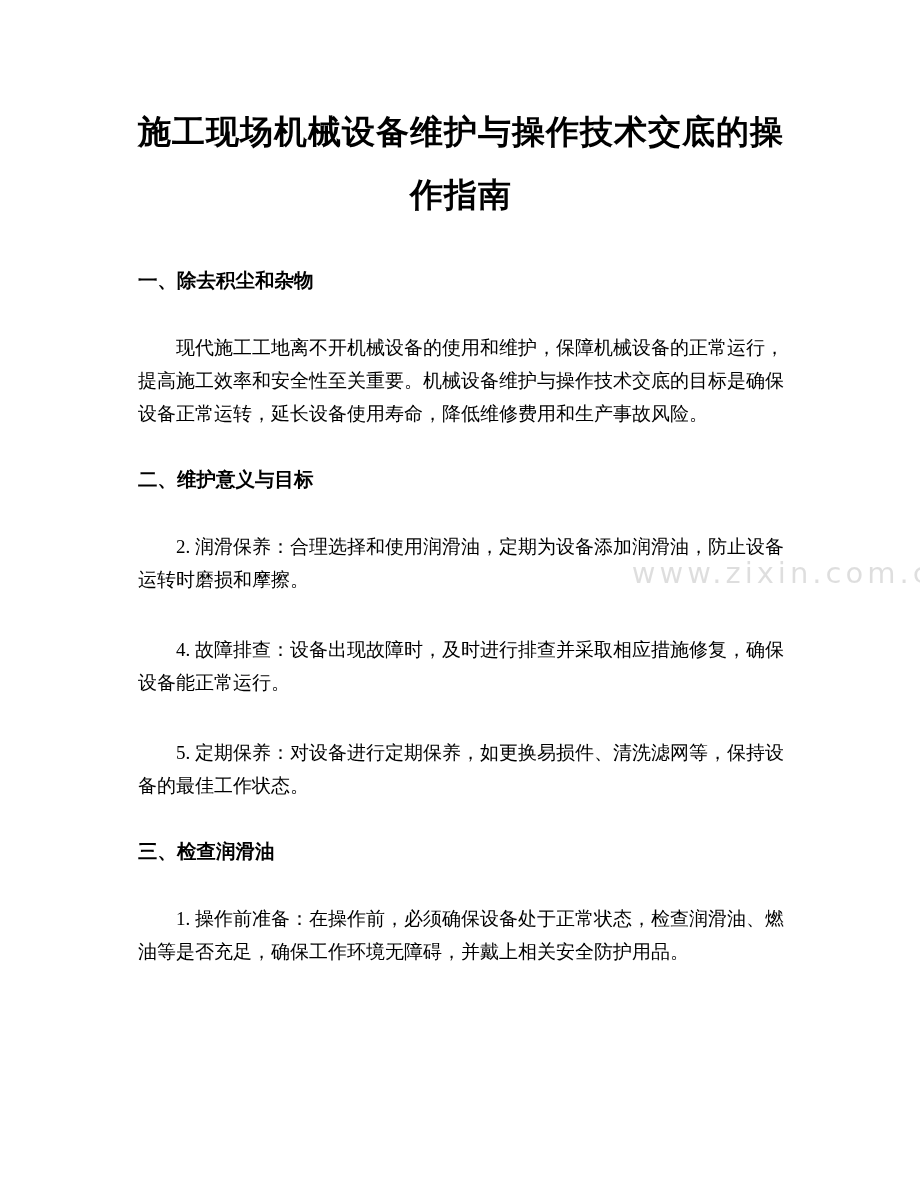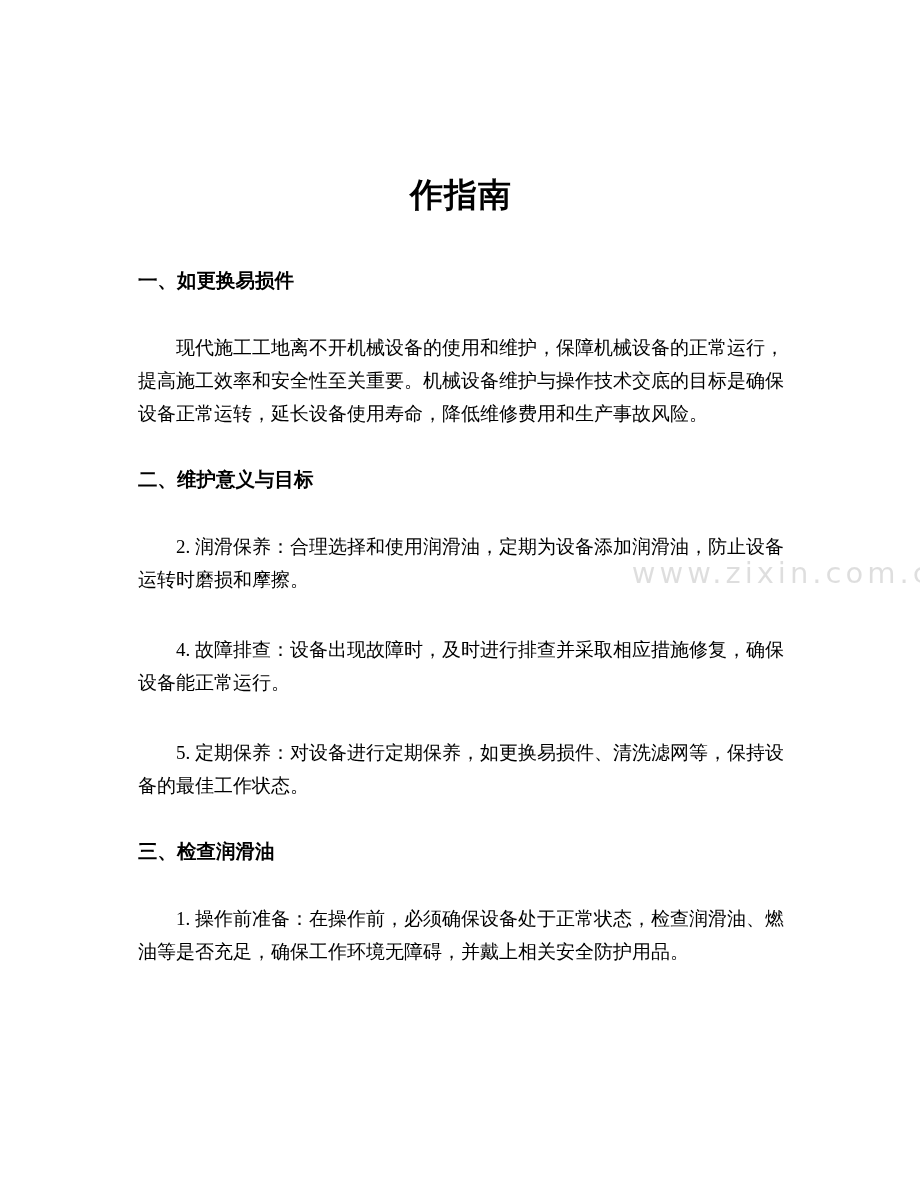--- a/index.html
+++ b/index.html
@@ -64,23 +64,23 @@
 </style>
 </head>
 <body>
 
 <div class="page">
 
   <div class="watermark">www.zixin.com.cn</div>
 
   <div class="content">
 
-    <h1 class="doc-title"><br><span>作指南</span></h1>
+    <h1 class="doc-title"><span>施工现场机械设备维护与操作技术交底的操</span><br><span>作指南</span></h1>
 
-    <h2 class="section-heading">一、如更换易损件</h2>
+    <h2 class="section-heading">一、除去积尘和杂物</h2>
 
     <p class="para">现代施工工地离不开机械设备的使用和维护，保障机械设备的正常运行，提高施工效率和安全性至关重要。机械设备维护与操作技术交底的目标是确保设备正常运转，延长设备使用寿命，降低维修费用和生产事故风险。</p>
 
     <h2 class="section-heading">二、维护意义与目标</h2>
 
 
     <p class="para">2. 润滑保养：合理选择和使用润滑油，定期为设备添加润滑油，防止设备运转时磨损和摩擦。</p>
 
 
     <p class="para">4. 故障排查：设备出现故障时，及时进行排查并采取相应措施修复，确保设备能正常运行。</p>

